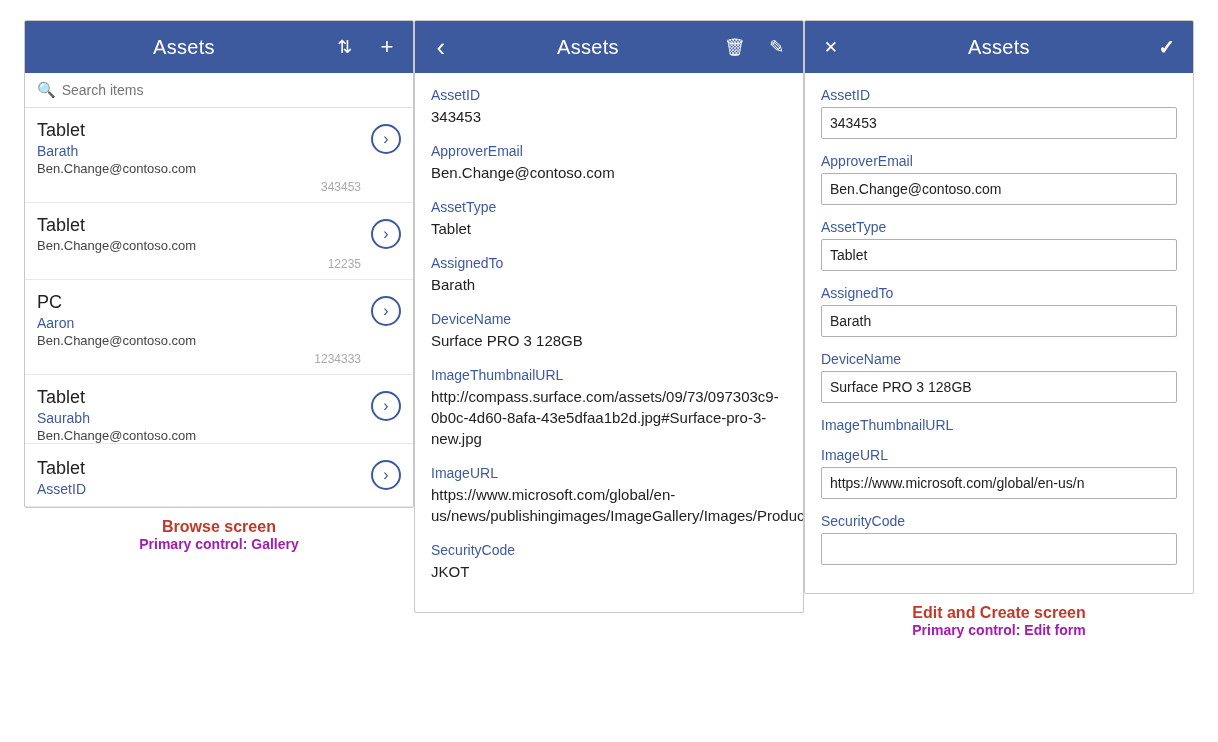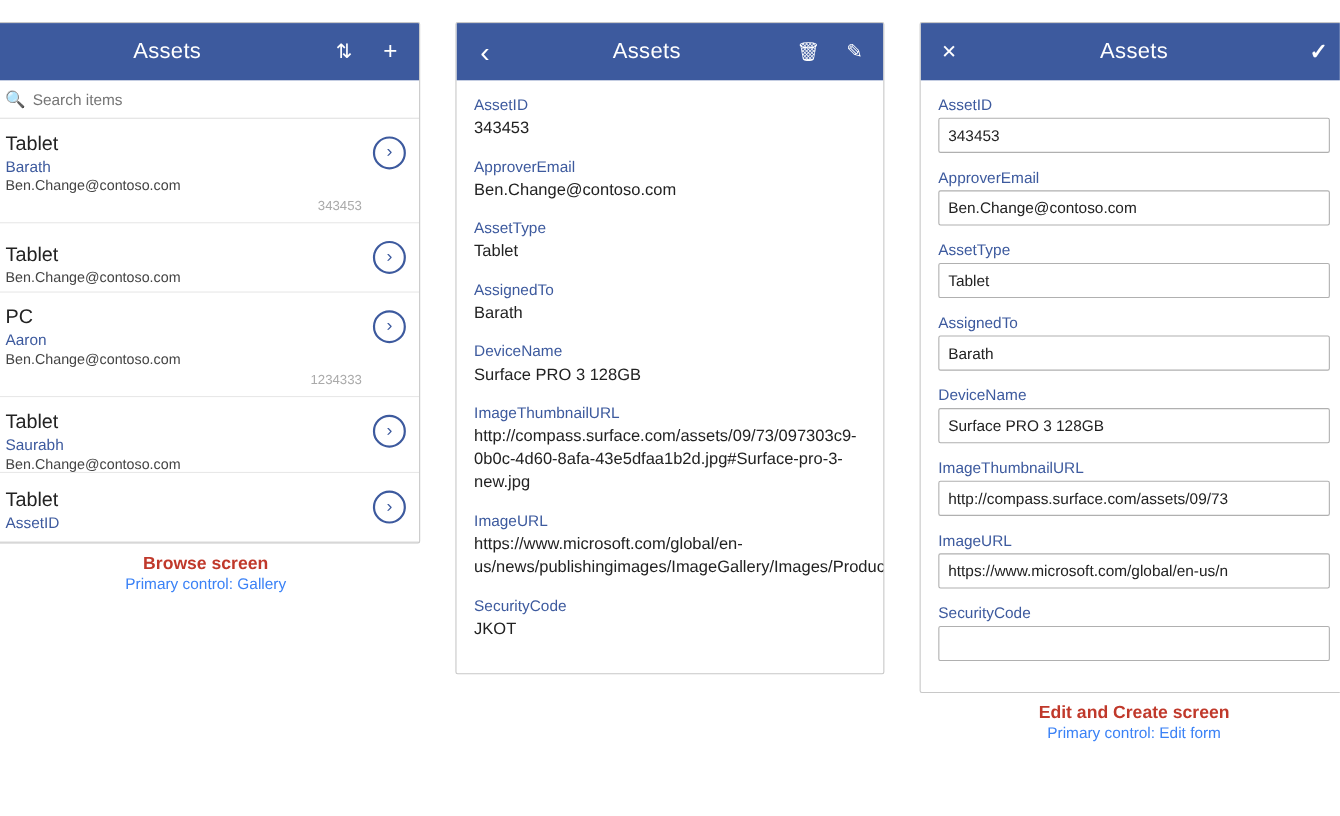--- a/index.html
+++ b/index.html
@@ -10,21 +10,20 @@
       min-height: 742px;
       display: flex;
       flex-direction: column;
       align-items: center;
       justify-content: flex-start;
       padding: 20px;
     }
     .screens-row {
       display: flex;
       flex-direction: row;
-      gap: 32px;
       align-items: flex-start;
       justify-content: center;
       width: 100%;
     }
     .screen-wrapper {
       display: flex;
       flex-direction: column;
       align-items: center;
       gap: 10px;
     }
@@ -185,23 +184,23 @@
     
     .screen-label-row {
       text-align: center;
     }
     .screen-label-main {
       color: #c0392b;
       font-size: 16px;
       font-weight: 700;
     }
     .screen-label-sub {
-      color: #3b82f6;
-      font-size: 14px;
-      font-weight: 400;
+      color: #a21caf;
+      font-size: 14px;
+      font-weight: 700;
     }
     
     .icon-sort::before { content: '⇅'; font-size: 18px; }
     .icon-plus::before { content: '+'; font-size: 22px; font-weight: 300; }
     .icon-back::before { content: '‹'; font-size: 26px; font-weight: 400; }
     .icon-delete::before { content: '🗑'; font-size: 17px; }
     .icon-edit::before { content: '✎'; font-size: 18px; }
     .icon-close::before { content: '✕'; font-size: 17px; }
     .icon-check::before { content: '✓'; font-size: 20px; font-weight: 700; }
   </style>
@@ -237,20 +236,21 @@
         <div class="list-item-id">343453</div>
       </div>
       <div class="list-item-arrow">›</div>
     </div>
           <div class="list-item">
       <div class="list-item-inner">
         <div class="list-item-content">
           <div class="list-item-title">Tablet</div>
           <div class="list-item-email">Ben.Change@contoso.com</div>
         </div>
+        <div class="list-item-id">12235</div>
       </div>
       <div class="list-item-arrow">›</div>
     </div>
           <div class="list-item">
       <div class="list-item-inner">
         <div class="list-item-content">
           <div class="list-item-title">PC</div>
           <div class="list-item-subtitle">Aaron</div>
           <div class="list-item-email">Ben.Change@contoso.com</div>
         </div>
@@ -357,21 +357,20 @@
           <div class="edit-field">
       <div class="edit-label">AssignedTo</div>
       <input class="edit-input" type="text" value="Barath" style="">
     </div>
           <div class="edit-field">
       <div class="edit-label">DeviceName</div>
       <input class="edit-input" type="text" value="Surface PRO 3 128GB" style="">
     </div>
           <div class="edit-field">
       <div class="edit-label">ImageThumbnailURL</div>
-      <input class="edit-input" type="text" value="http://compass.surface.com/assets/09/73" style="">
     </div>
           <div class="edit-field">
       <div class="edit-label">ImageURL</div>
       <input class="edit-input" type="text" value="https://www.microsoft.com/global/en-us/n" style="">
     </div>
           <div class="edit-field">
       <div class="edit-label">SecurityCode</div>
       <input class="edit-input" type="text" value="" style="">
     </div>
         </div>

